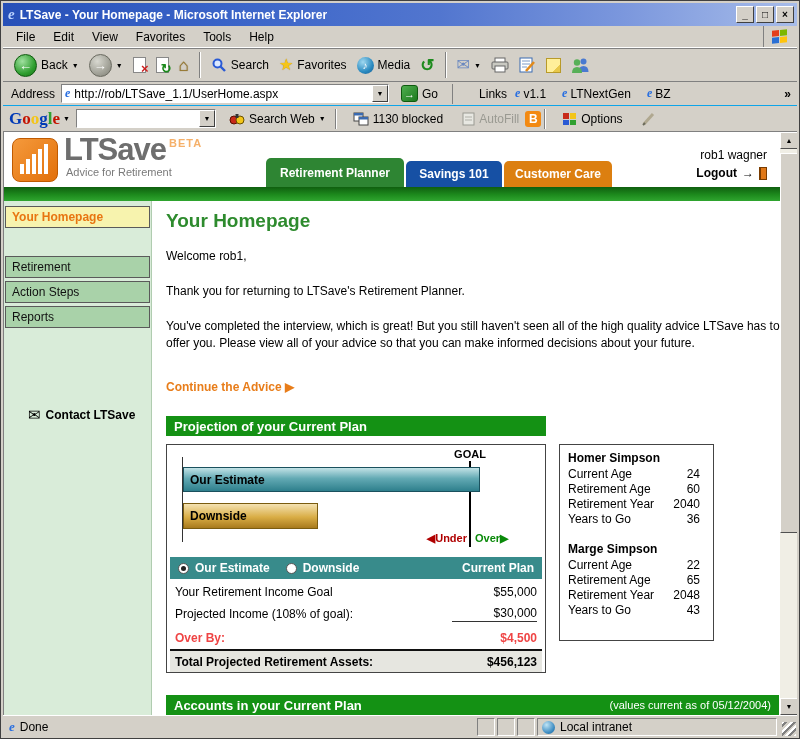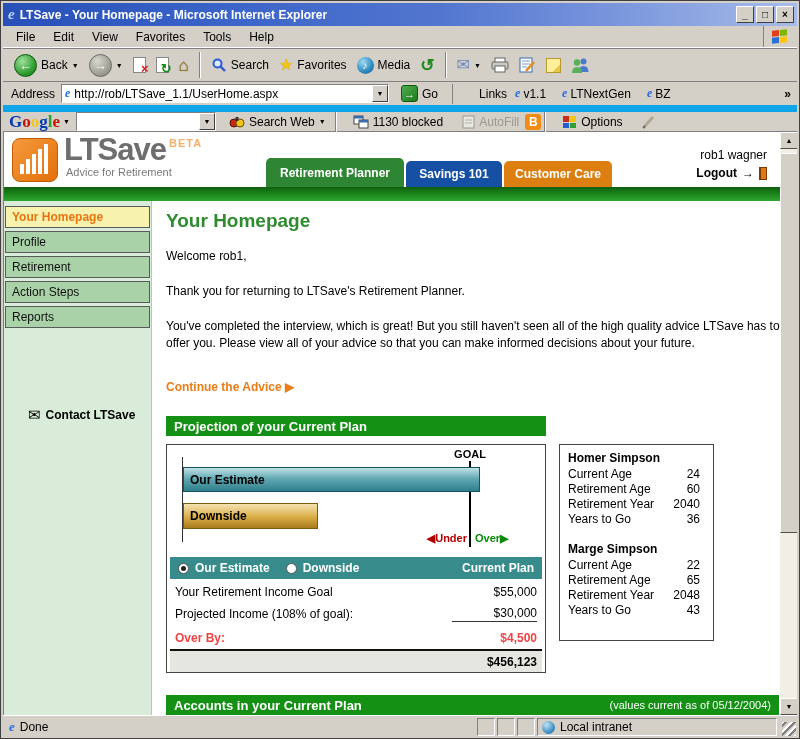--- a/index.html
+++ b/index.html
@@ -68,21 +68,21 @@
   .go-sq{width:17px;height:17px;background:linear-gradient(135deg,#4fae4f,#1d7a1d);border:1px solid #0e5a0e;
     border-radius:3px;color:#fff;font-weight:bold;font-size:11px;display:flex;align-items:center;justify-content:center;}
   .links-zone{display:flex;align-items:center;margin-left:10px;border-left:1px solid #808080;padding-left:26px;
     height:20px;flex:1;}
   .link-item{display:flex;align-items:center;gap:3px;padding:0 8px;}
   .link-item .ie-e{color:#2a6fe0;font-size:12px;}
   .chevron{margin-left:auto;font-weight:bold;padding-right:2px;}
 
   
   .googlebar{position:absolute;left:2px;top:104px;width:794px;height:27px;background:#d4d0c8;
-    display:flex;align-items:center;padding-left:6px;border-top:7px solid #0ea5e9;border-bottom:1px solid #808080;}
+    display:flex;align-items:center;padding-left:6px;border-top:1px solid #0ea5e9;border-bottom:1px solid #808080;}
   .glogo{font-family:"Liberation Serif",serif;font-weight:bold;font-size:17px;letter-spacing:0;}
   .glogo span:nth-child(1){color:#0039b6;}
   .glogo span:nth-child(2){color:#c41200;}
   .glogo span:nth-child(3){color:#f3c518;}
   .glogo span:nth-child(4){color:#0039b6;}
   .glogo span:nth-child(5){color:#30a030;}
   .glogo span:nth-child(6){color:#c41200;}
   .gsearch{width:140px;height:19px;background:#fff;border:1px solid;border-color:#808080 #fff #fff #808080;
     margin-left:6px;display:flex;align-items:center;}
   .gsearch input{flex:1;border:none;outline:none;height:15px;width:110px;font-size:12px;}
@@ -397,21 +397,20 @@
     <div class="logout">
       <span>Logout</span>
       <span>→</span>
       <span class="door"></span>
     </div>
 
     <div class="greenband"></div>
 
     <div class="sidebar">
       <div class="side-item active" style="top:5px;">Your Homepage</div>
-      <div class="side-item" style="top:30px;">Profile</div>
       <div class="side-item" style="top:55px;">Retirement</div>
       <div class="side-item" style="top:80px;">Action Steps</div>
       <div class="side-item" style="top:105px;">Reports</div>
       <div class="contact">
         <span class="env">✉</span>
         <span>Contact LTSave</span>
       </div>
     </div>
 
     <div class="h1">Your Homepage</div>
@@ -449,20 +448,21 @@
       </div>
       <div class="prow r1">
         <span>Projected Income (108% of goal):</span>
         <span class="val">$30,000</span>
       </div>
       <div class="prow over-by">
         <span>Over By:</span>
         <span class="val">$4,500</span>
       </div>
       <div class="prow total">
+        <span>Total Projected Retirement Assets:</span>
         <span class="val">$456,123</span>
       </div>
     </div>
 
     <div class="sched-box">
       <div class="srow sname" style="top:6px;">Homer Simpson</div>
       <div class="srow" style="top:22px;">
         <span>Current Age</span>
         <span class="val">24</span>
       </div>

